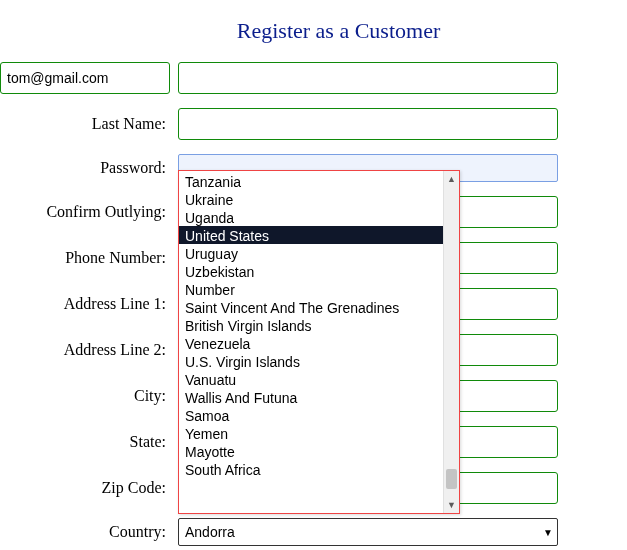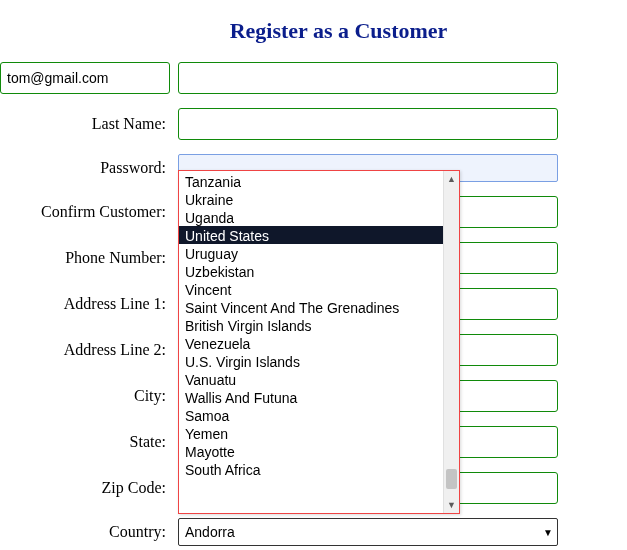--- a/index.html
+++ b/index.html
@@ -10,21 +10,21 @@
     font-size: 16px;
     color: #000;
     background: #fff;
     width: 627px;
     height: 550px;
     overflow: hidden;
     position: relative;
   }
   .title {
     text-align: center;
-    font-weight: bold;
+    font-weight: normal;
     font-size: 22px;
     color: #0b1e8c;
     padding-top: 18px;
     padding-bottom: 18px;
     padding-left: 50px;
   }
   .form {
     display: grid;
     grid-template-columns: 170px 380px;
     column-gap: 8px;
@@ -138,21 +138,21 @@
   <input class="txt" value="tom@gmail.com" style="">
 
   <input class="txt" value="" style="">
 
   <div class="label">Last Name:</div>
   <input class="txt" value="" style="">
 
   <div class="label">Password:</div>
   <div class="txt-blue"></div>
 
-  <div class="label">Confirm Customer:</div>
+  <div class="label">Confirm Outlying:</div>
   <input class="txt" value="" style="">
 
   <div class="label">Phone Number:</div>
   <input class="txt" value="" style="">
 
   <div class="label">Address Line 1:</div>
   <input class="txt" value="" style="">
 
   <div class="label">Address Line 2:</div>
   <input class="txt" value="" style="">
@@ -175,21 +175,21 @@
 </div>
 
 <div class="dropdown">
   <div class="dropdown-list" id="dd-list">
       <div class="opt">Tanzania</div>
       <div class="opt">Ukraine</div>
       <div class="opt">Uganda</div>
       <div class="opt sel">United States</div>
       <div class="opt">Uruguay</div>
       <div class="opt">Uzbekistan</div>
-      <div class="opt">Vincent</div>
+      <div class="opt">Number</div>
       <div class="opt">Saint Vincent And The Grenadines</div>
       <div class="opt">British Virgin Islands</div>
       <div class="opt">Venezuela</div>
       <div class="opt">U.S. Virgin Islands</div>
       <div class="opt">Vanuatu</div>
       <div class="opt">Wallis And Futuna</div>
       <div class="opt">Samoa</div>
       <div class="opt">Yemen</div>
       <div class="opt">Mayotte</div>
       <div class="opt">South Africa</div>

